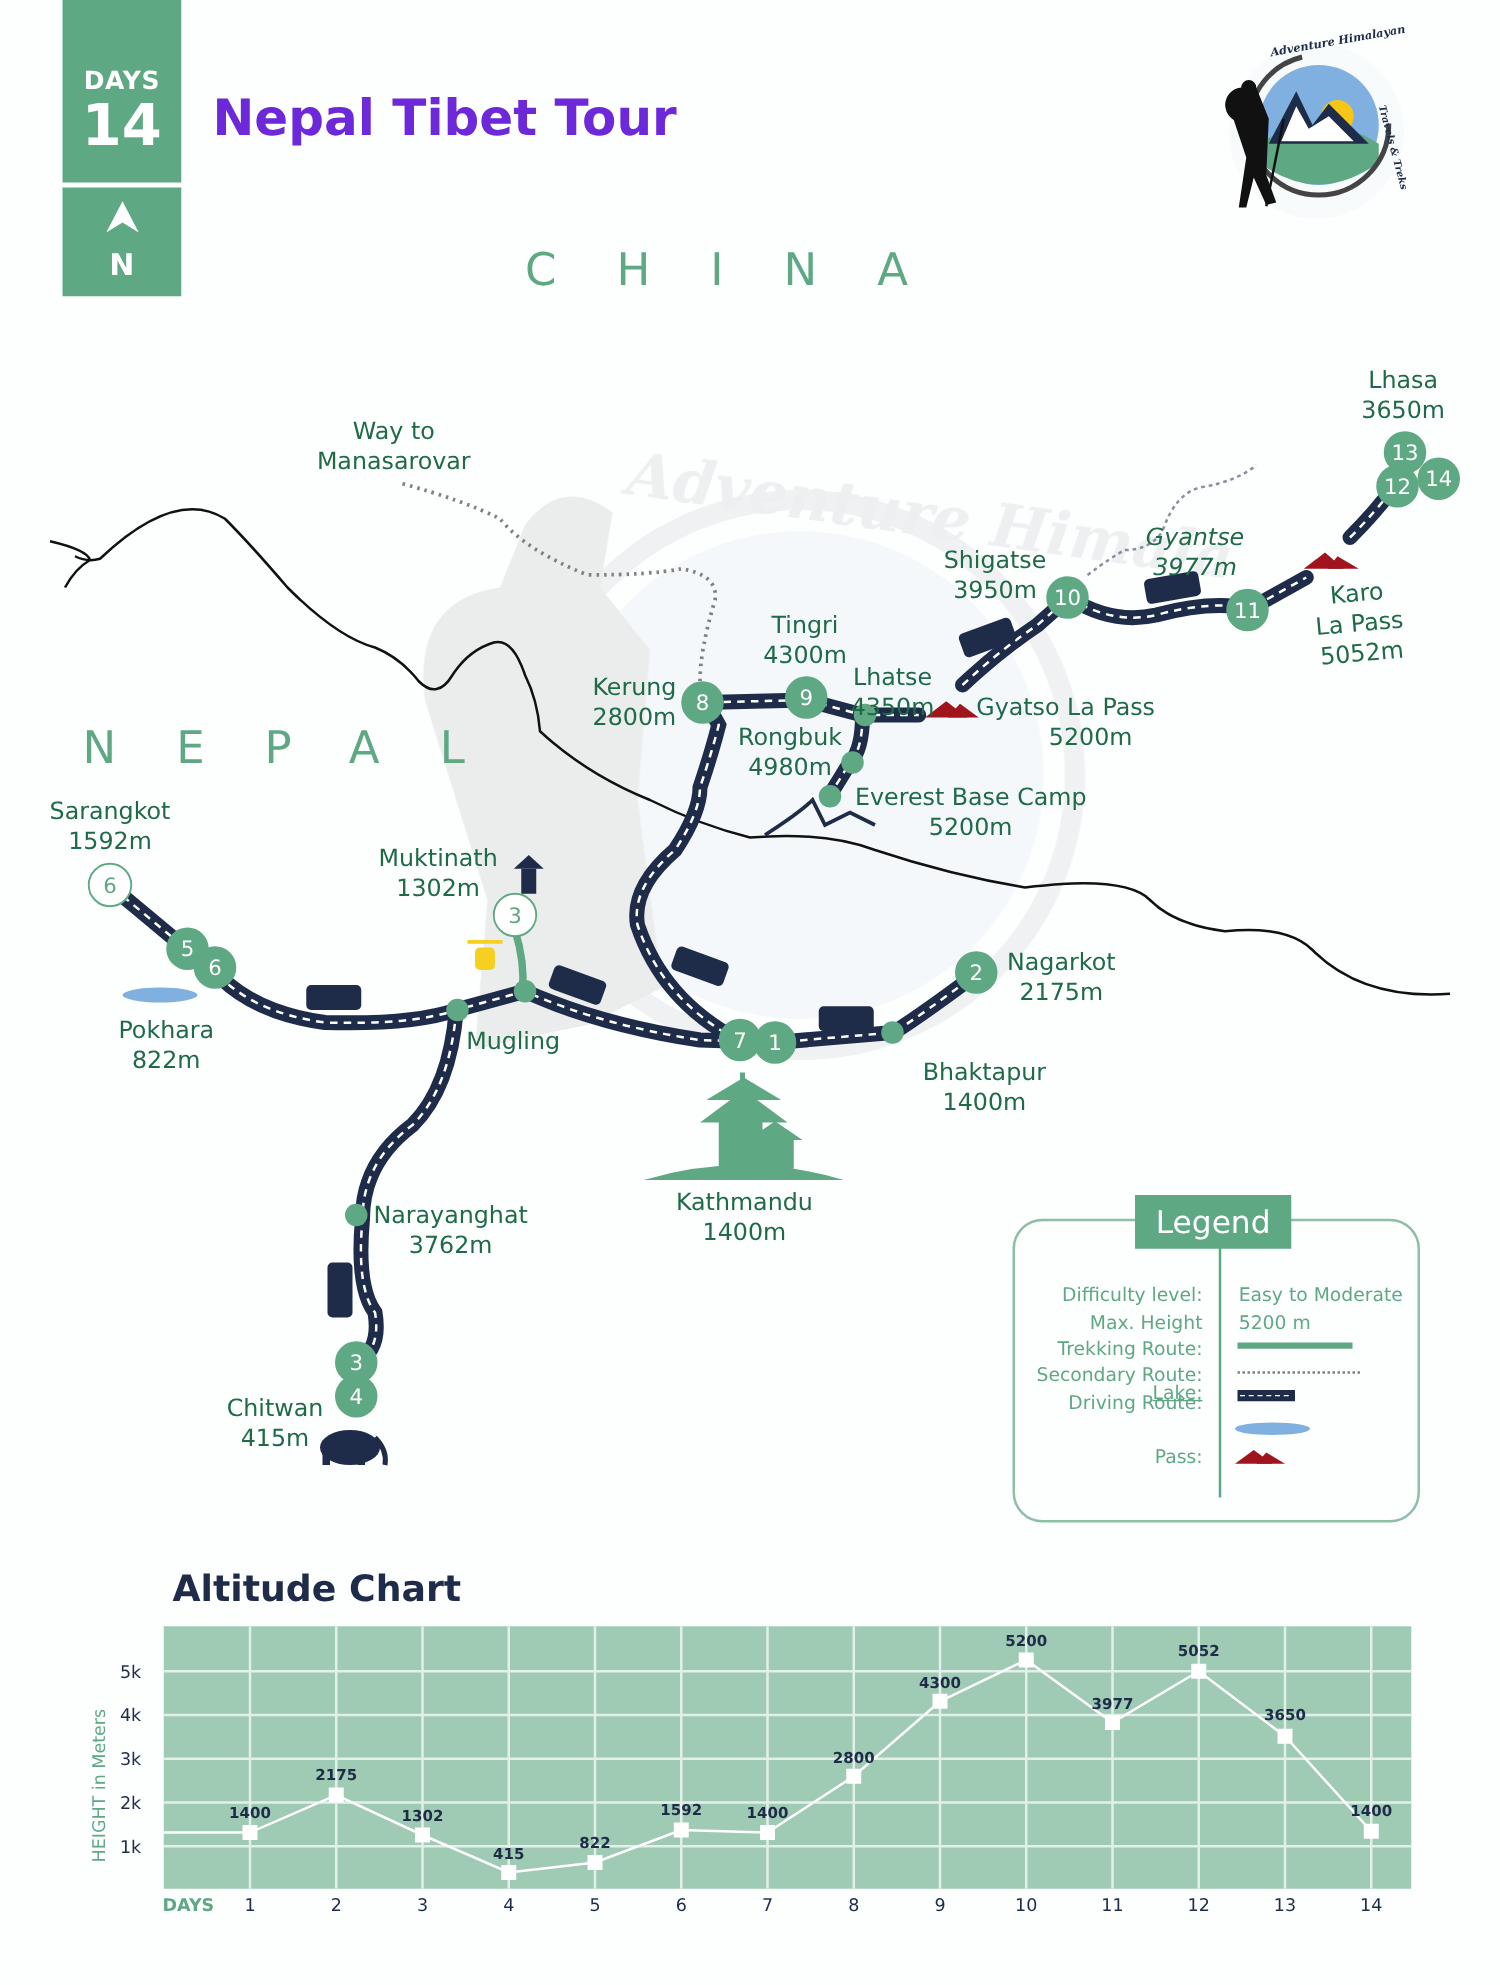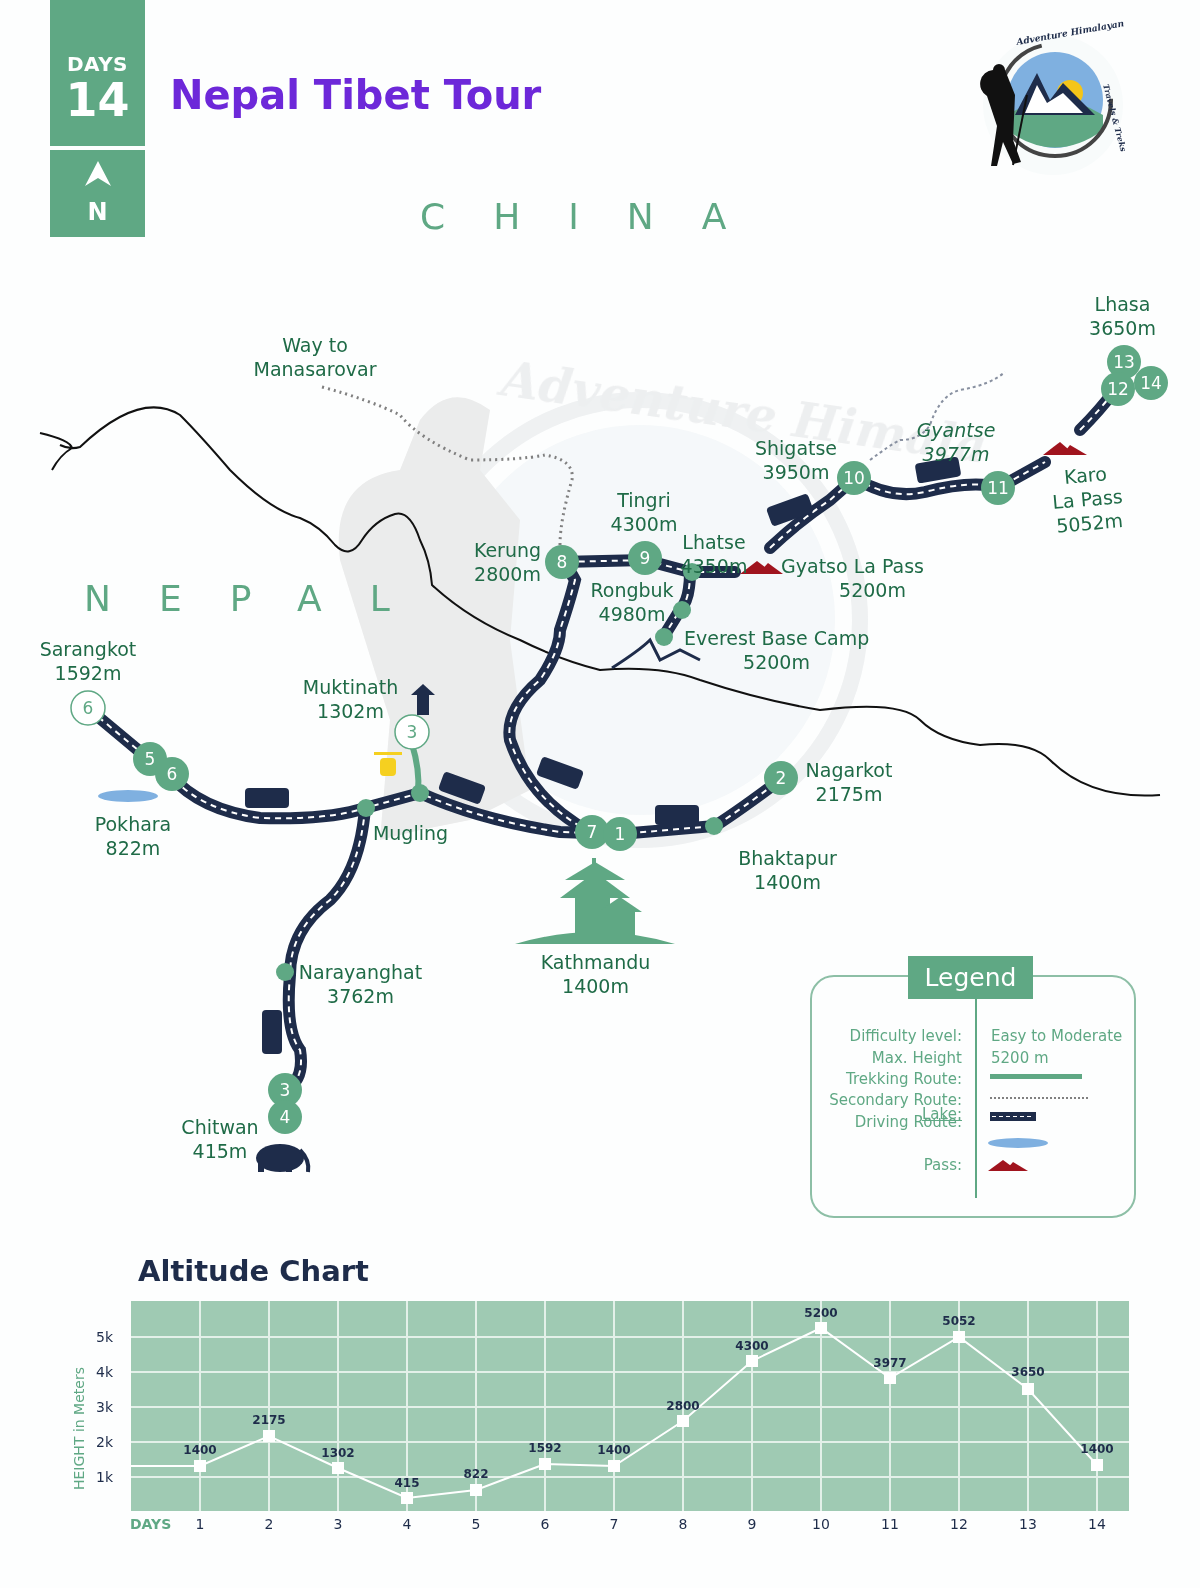--- a/index.html
+++ b/index.html
@@ -178,21 +178,21 @@
       <text x="854" y="484">10</text>
         <text x="998" y="494">11</text>
       <text x="1124" y="368">13</text>
         <text x="1118" y="395">12</text>
         <text x="1151" y="389">14</text>
     </g>
   </g>
 </svg>
 
 <div class="abs country" style="left:420px;top:196px;">CHINA</div>
-<div class="abs country" style="left:84px;top:578px;">NEPAL</div>
+<div class="abs country" style="left:66px;top:578px;">NEPAL</div>
 
 <div class="abs lbl-green" style="left:250px;top:333px;width:130px;">
     <div>Way to</div>
     <div>Manasarovar</div>
   </div>
 <div class="abs lbl-green" style="left:470px;top:538px;width:75px;">
     <div>Kerung</div>
     <div>2800m</div>
   </div>
 <div class="abs lbl-green" style="left:610px;top:488px;width:68px;">

